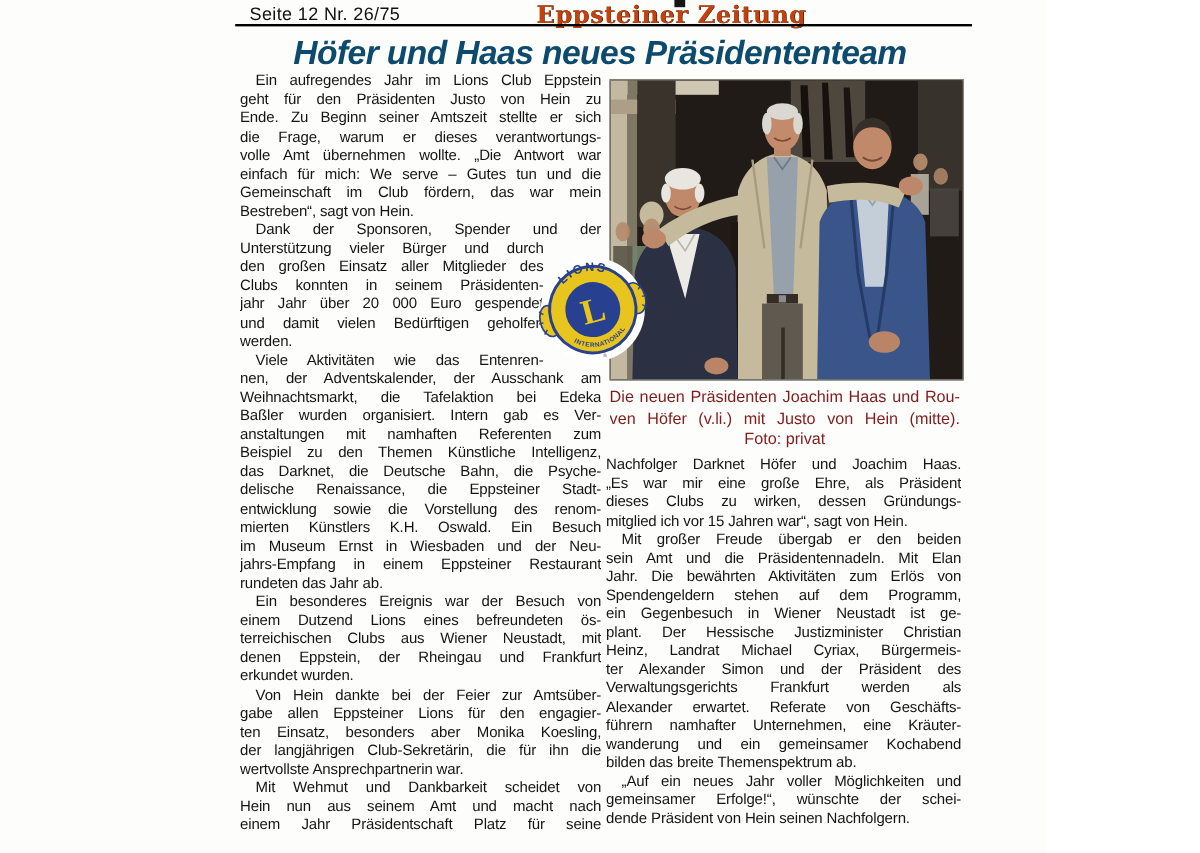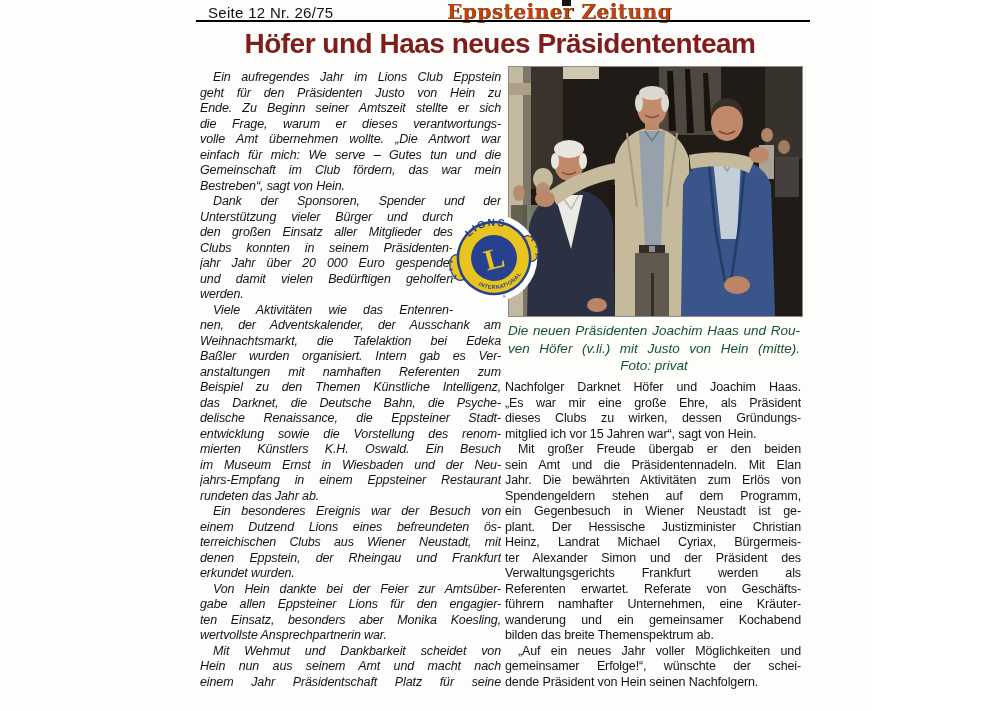--- a/index.html
+++ b/index.html
@@ -19,37 +19,37 @@
     text-shadow:.4px 0 0 #0a0a0a;
   }
   .header-rule {
     position:absolute; left:196px; top:20px; width:614px; height:2px;
     background:#000;
   }
   .scan-artifact { position:absolute; left:562px; top:0; width:9px; height:6px; background:#151515; }
   .headline {
     position:absolute; left:200px; top:28px; width:600px;
     text-align:center; font-size:28px; font-weight:700;
-    letter-spacing:-.5px; color:#7f1d1d; white-space:nowrap;
+    letter-spacing:-.5px; color:#0c4a6e; white-space:nowrap;font-style:italic;
   }
   .col { position:absolute; font-size:12.5px; line-height:15.5px; letter-spacing:-.12px; }
-  #left-col  { left:200px; top:70px;  width:301px;font-style:italic; }
+  #left-col  { left:200px; top:60px;  width:301px; }
   #right-col { left:505px; top:380px; width:296px; }
   .line { text-align:justify; text-align-last:justify; height:15.5px; overflow:hidden; }
   .line.first   { text-indent:13px; }
   .line.lastleft{ text-align-last:left; }
   .line.narrow  { width:253px; }
   .photo {
     position:absolute; left:508px; top:66px; width:293px; height:249px;
     border:1px solid #8d8d86; background:#211b17;
   }
   .photo svg { display:block; }
   .caption {
     position:absolute; left:508px; top:322px; width:292px;
-    font-size:13.5px; font-style:italic; line-height:17.5px; color:#14532d;
+    font-size:13.5px; line-height:17.5px; color:#7f1d1d;
   }
   .cap-line { text-align:justify; text-align-last:justify; height:17.5px; overflow:hidden; }
   .cap-credit { text-align:center; height:17.5px; }
   .lions-logo {
     position:absolute; left:449px; top:213px; width:90px; height:90px; z-index:5;
   }
 </style>
 </head>
 <body>
 
@@ -92,40 +92,41 @@
       <div class="line">jahrs-Empfang in einem Eppsteiner Restaurant</div>
       <div class="line lastleft">rundeten das Jahr ab.</div>
       <div class="line first">Ein besonderes Ereignis war der Besuch von</div>
       <div class="line">einem Dutzend Lions eines befreundeten ös-</div>
       <div class="line">terreichischen Clubs aus Wiener Neustadt, mit</div>
       <div class="line">denen Eppstein, der Rheingau und Frankfurt</div>
       <div class="line lastleft">erkundet wurden.</div>
       <div class="line first">Von Hein dankte bei der Feier zur Amtsüber-</div>
       <div class="line">gabe allen Eppsteiner Lions für den engagier-</div>
       <div class="line">ten Einsatz, besonders aber Monika Koesling,</div>
+      <div class="line">der langjährigen Club-Sekretärin, die für ihn die</div>
       <div class="line lastleft">wertvollste Ansprechpartnerin war.</div>
       <div class="line first">Mit Wehmut und Dankbarkeit scheidet von</div>
       <div class="line">Hein nun aus seinem Amt und macht nach</div>
       <div class="line">einem Jahr Präsidentschaft Platz für seine</div>
     </div>
   <div class="col" id="right-col">
       <div class="line">Nachfolger Darknet Höfer und Joachim Haas.</div>
       <div class="line">„Es war mir eine große Ehre, als Präsident</div>
       <div class="line">dieses Clubs zu wirken, dessen Gründungs-</div>
       <div class="line lastleft">mitglied ich vor 15 Jahren war“, sagt von Hein.</div>
       <div class="line first">Mit großer Freude übergab er den beiden</div>
       <div class="line">sein Amt und die Präsidentennadeln. Mit Elan</div>
       <div class="line">Jahr. Die bewährten Aktivitäten zum Erlös von</div>
       <div class="line">Spendengeldern stehen auf dem Programm,</div>
       <div class="line">ein Gegenbesuch in Wiener Neustadt ist ge-</div>
       <div class="line">plant. Der Hessische Justizminister Christian</div>
       <div class="line">Heinz, Landrat Michael Cyriax, Bürgermeis-</div>
       <div class="line">ter Alexander Simon und der Präsident des</div>
       <div class="line">Verwaltungsgerichts Frankfurt werden als</div>
-      <div class="line">Referenten erwartet. Referate von Geschäfts-</div>
+      <div class="line">Alexander erwartet. Referate von Geschäfts-</div>
       <div class="line">führern namhafter Unternehmen, eine Kräuter-</div>
       <div class="line">wanderung und ein gemeinsamer Kochabend</div>
       <div class="line lastleft">bilden das breite Themenspektrum ab.</div>
       <div class="line first">„Auf ein neues Jahr voller Möglichkeiten und</div>
       <div class="line">gemeinsamer Erfolge!“, wünschte der schei-</div>
       <div class="line lastleft">dende Präsident von Hein seinen Nachfolgern.</div>
     </div>
 
   <div class="photo">
     <svg width="293" height="249" viewBox="0 0 293 249">

